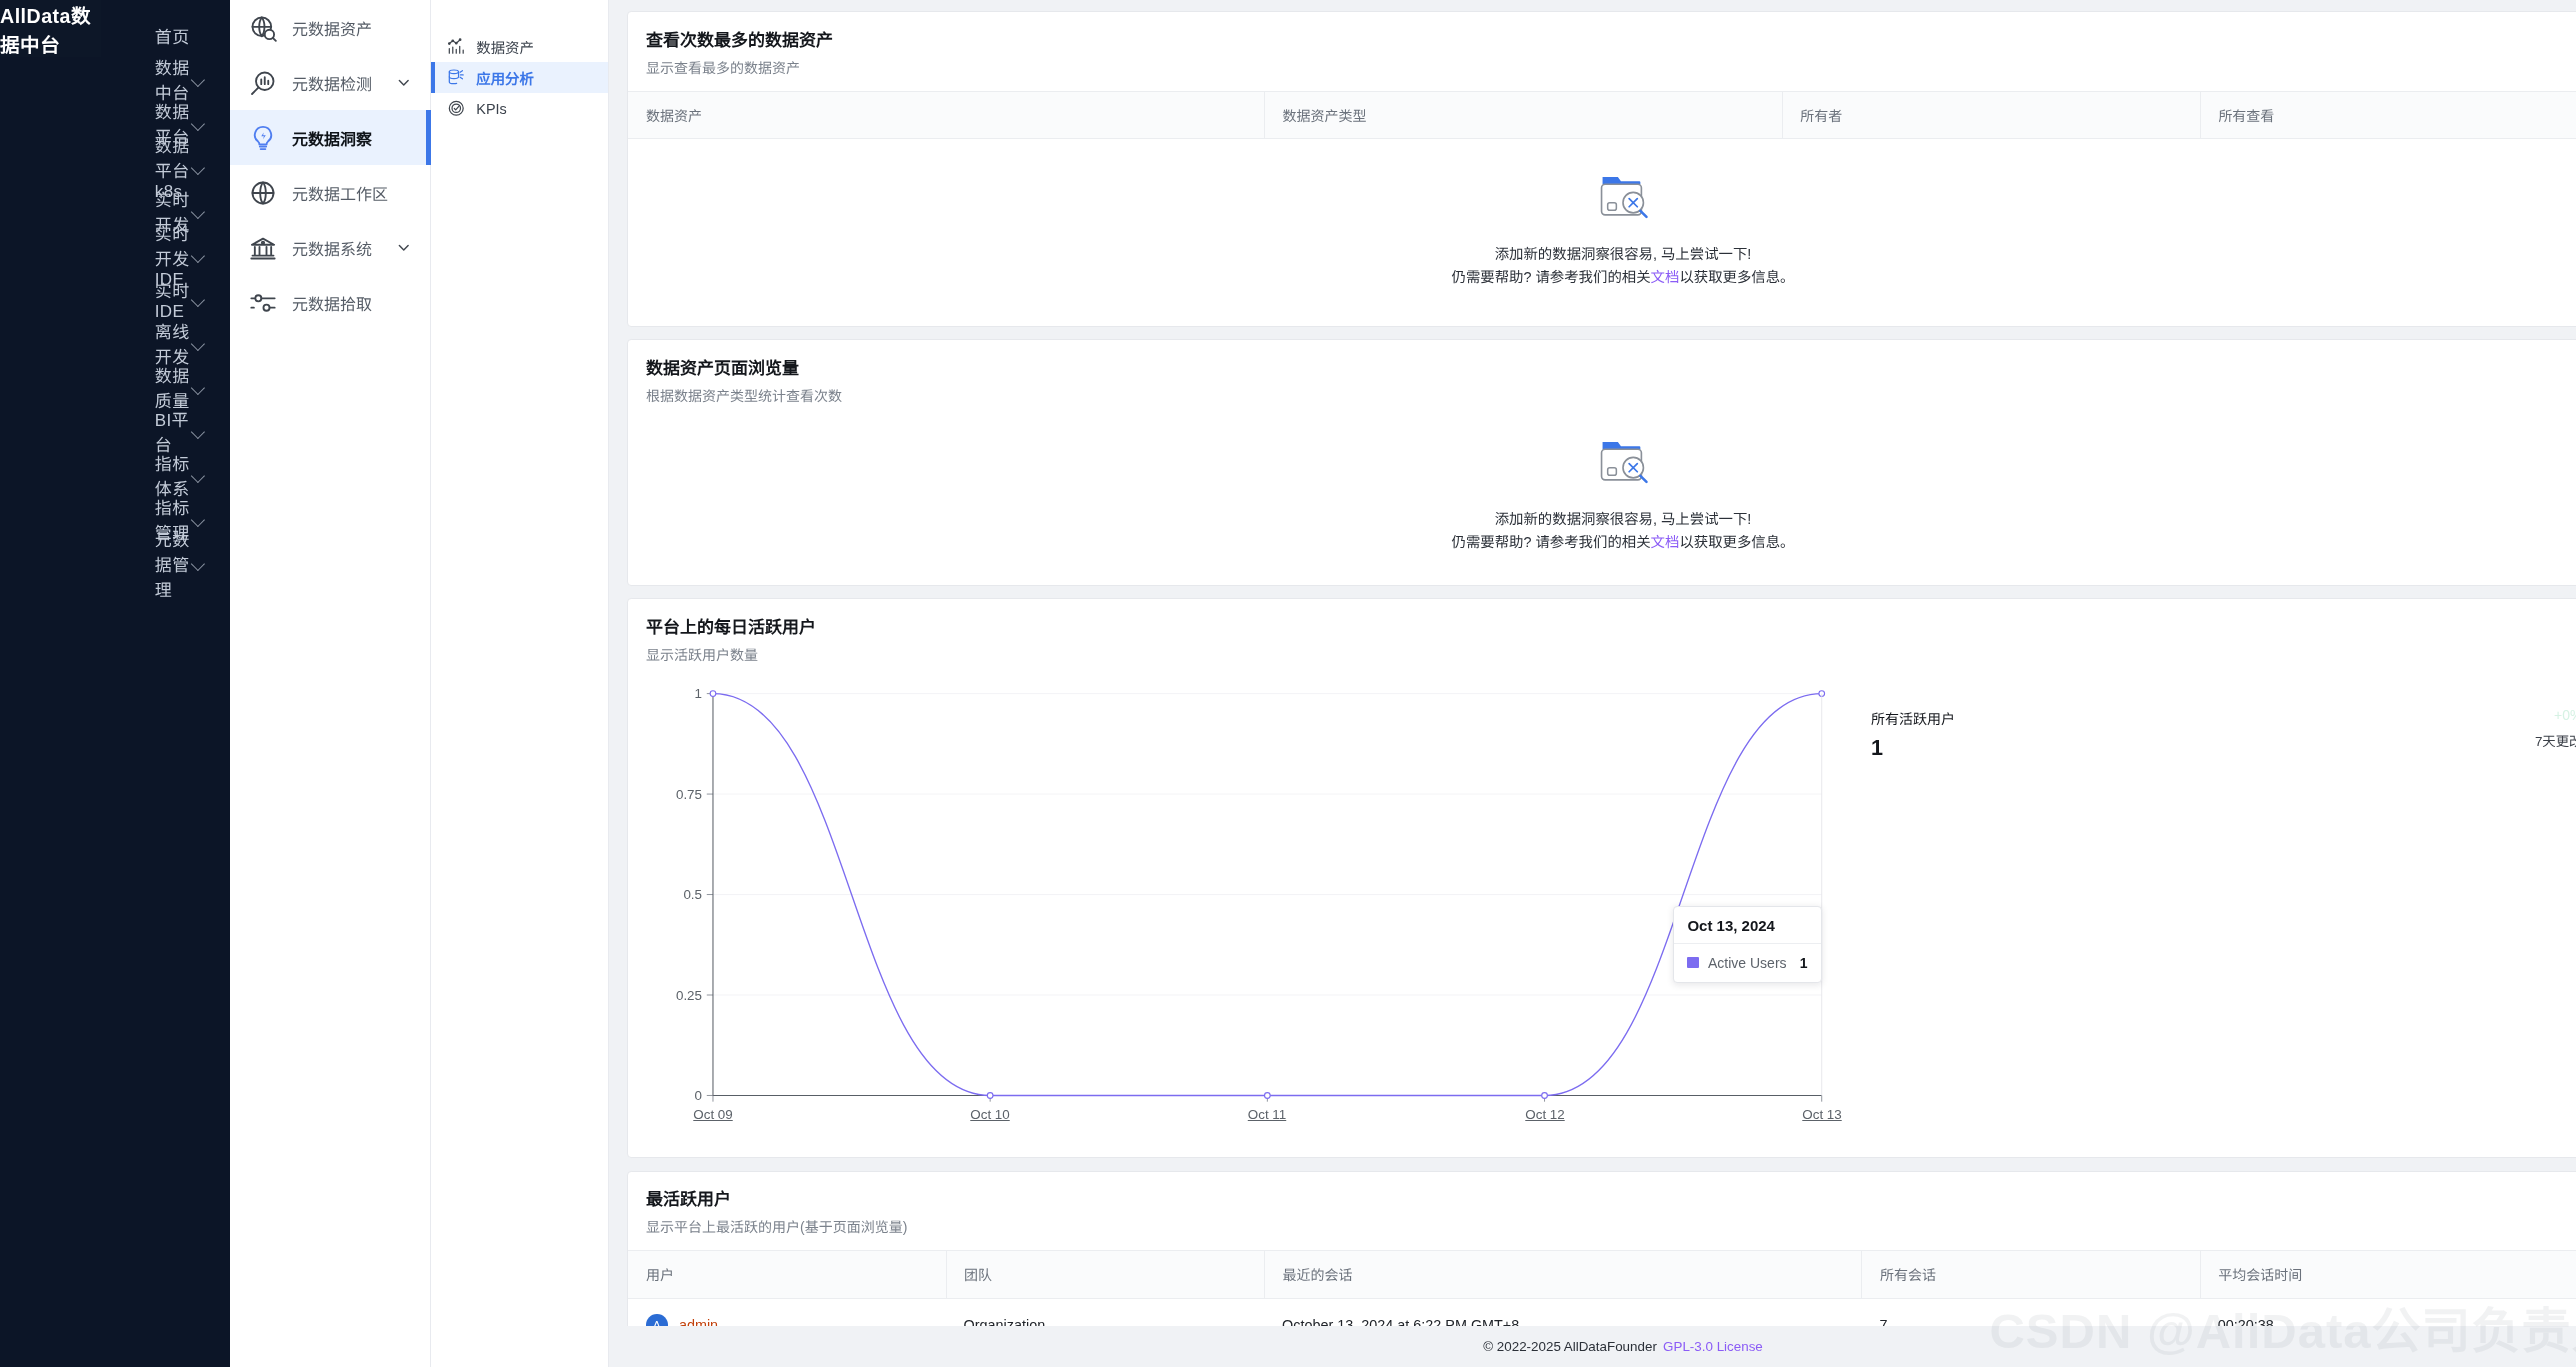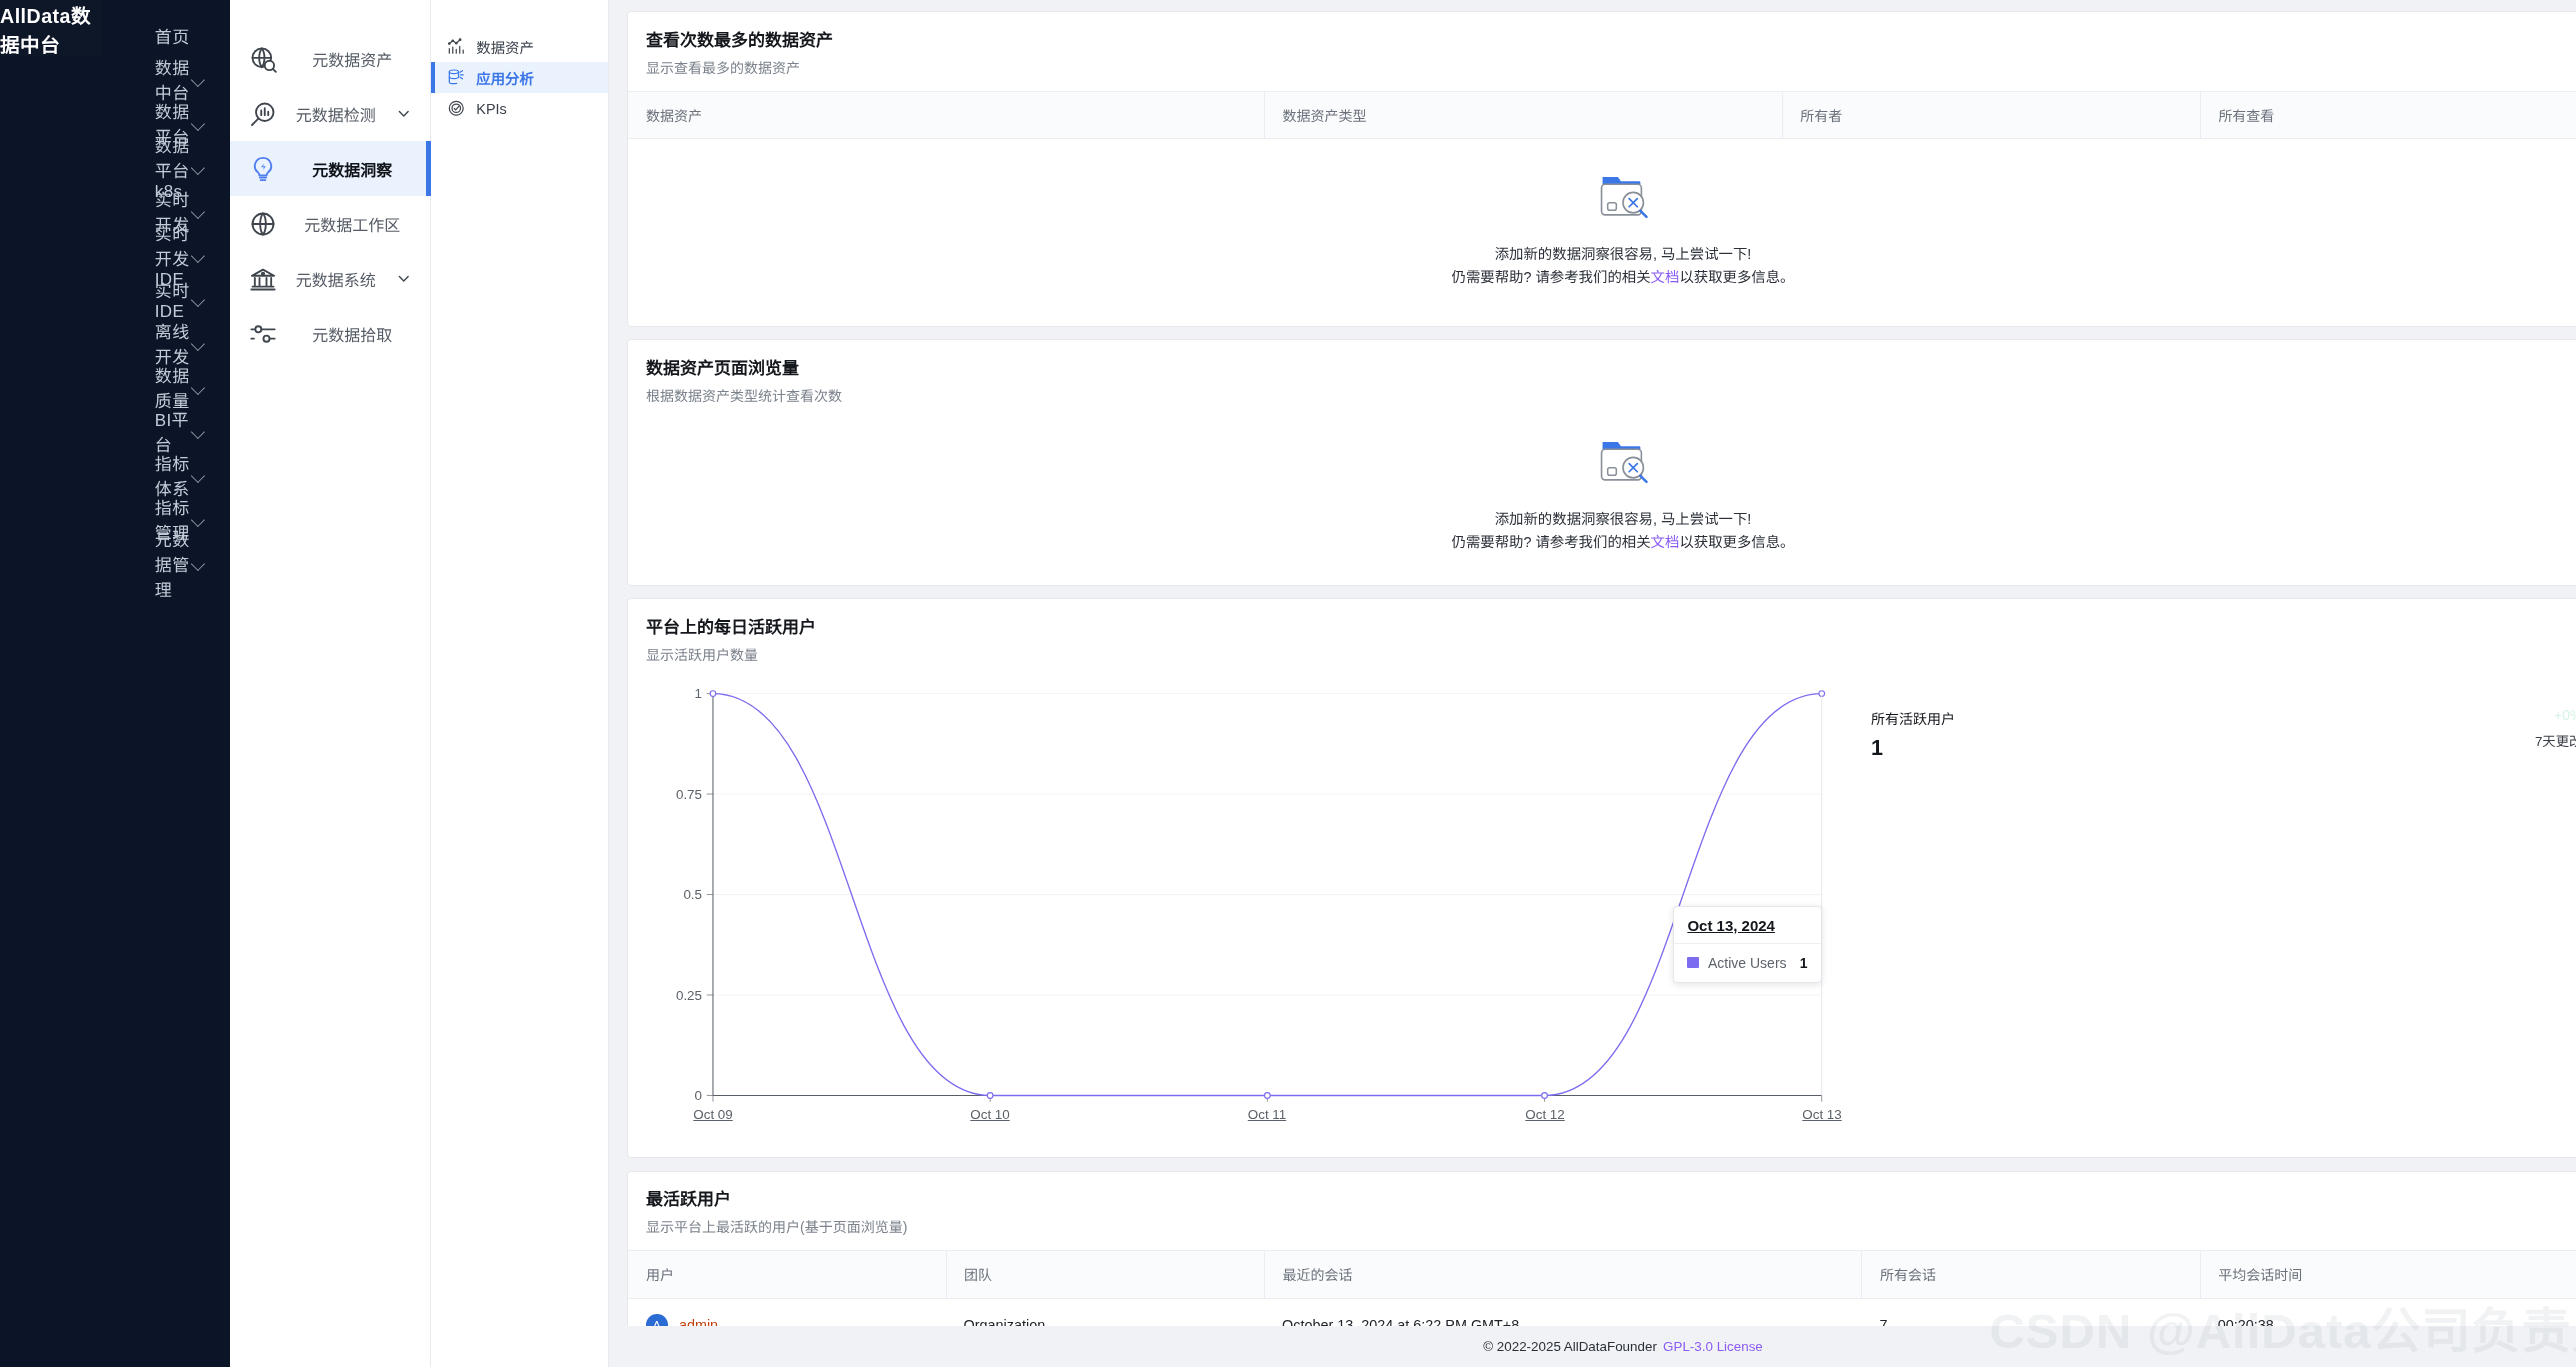--- a/index.html
+++ b/index.html
@@ -40,22 +40,20 @@
     content: ""; position: absolute; left: 3.1px; top: 4.1px;
     width: 8.8px; height: 8.8px;
     border-right: 1.8px solid #b3bcca; border-bottom: 1.8px solid #b3bcca;
     transform: rotate(45deg);
   }
 
   
   .nav2 {
     width: 201px; min-width: 201px; height: 1367px;
     background: #ffffff; border-right: 0.5px solid #e8eaef;
-    padding-top: 31px;
-    text-align: center;
   }
   .nav2-item {
     height: 55px; display: flex; align-items: center; gap: 15.5px;
     padding: 0 17.5px 0 18.5px; cursor: pointer; position: relative;
     font-size: 16px; color: #555c66;
   }
   .nav2-item.active { background: #eaf2fe; color: #0f1419; font-weight: 700; }
   .nav2-item.active::after {
     content: ""; position: absolute; right: -0.5px; top: 0; bottom: 0;
     width: 4.1px; background: #3c77e8;
@@ -137,21 +135,21 @@
   .xlab {
     position: absolute; transform: translateX(-50%);
     font-size: 13.4px; color: #5c6269; white-space: nowrap; text-decoration: underline;
   }
   .tooltip {
     position: absolute; background: #ffffff; border: 0.5px solid #e4e6ea;
     border-radius: 4.1px; box-shadow: 0 1.5px 7.2px rgba(16,24,40,.10);
     min-width: 149px; z-index: 6;
   }
   .tt-head { padding: 10.3px 13.4px 9.3px 13.4px; border-bottom: 0.5px solid #eceef1;
-             font-size: 15px; font-weight: 700; color: #14171c; text-decoration: underline; }
+             font-size: 15px; font-weight: 700; color: #14171c; }
   .tt-row { display: flex; align-items: center; gap: 9.3px; padding: 10.3px 13.4px 11.3px 13.4px; }
   .tt-sw { width: 11.3px; height: 11.3px; background: #7c6cf0; border-radius: 1px; flex: 0 0 auto; }
   .tt-name { font-size: 14px; color: #5d636b; flex: 1 1 auto; }
   .tt-val { font-size: 14px; color: #14171c; font-weight: 600; }
 
   
   .user-cell { display: flex; align-items: center; gap: 11.3px; }
   .avatar {
     width: 21.6px; height: 21.6px; border-radius: 50%; background: #2b6cd4;
     color: #fff; font-size: 11.3px; display: flex; align-items: center; justify-content: center;

